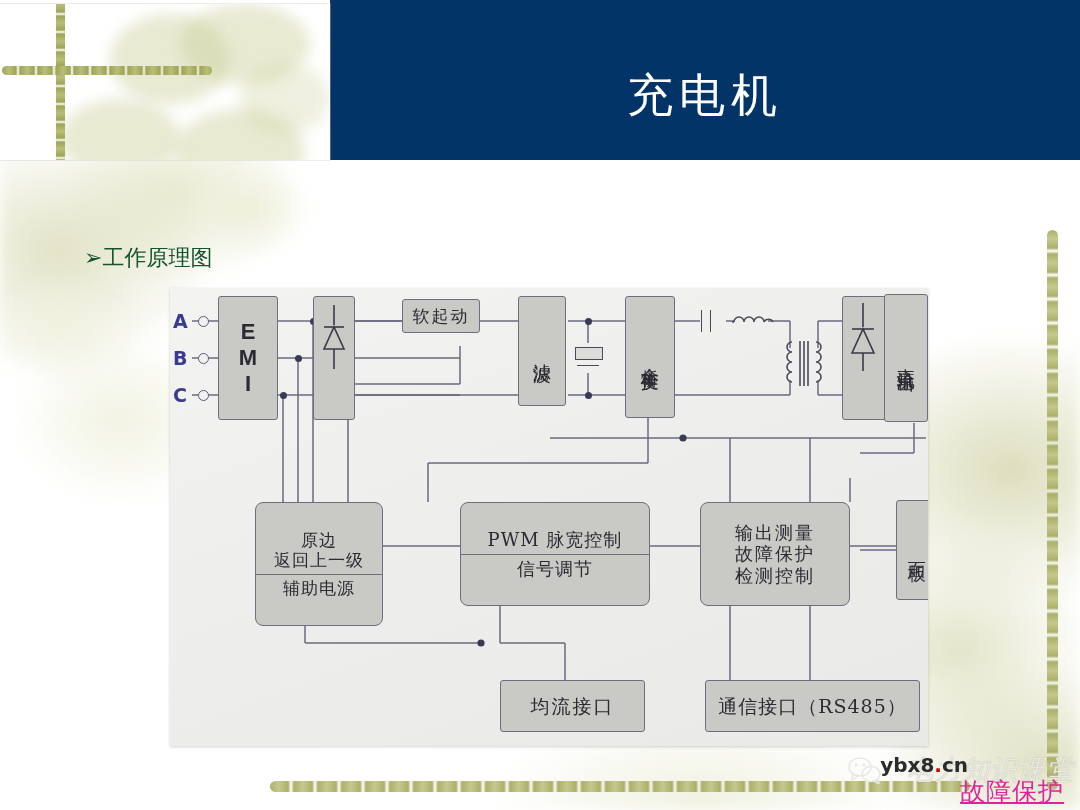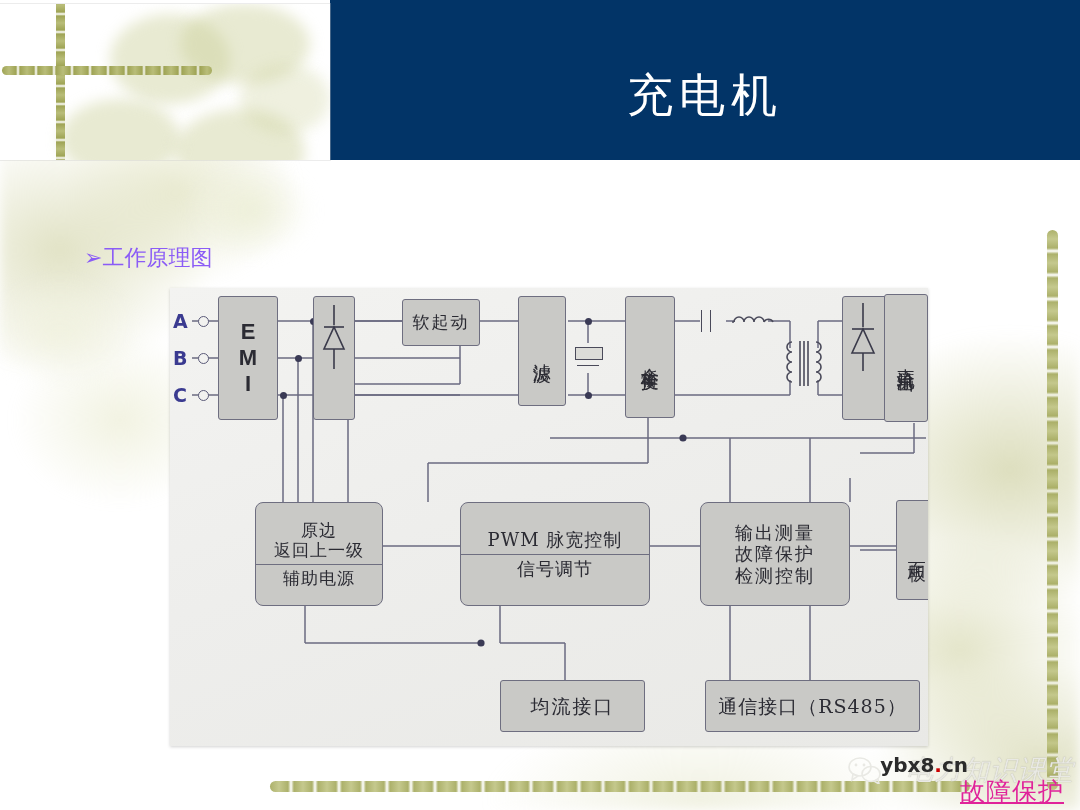--- a/index.html
+++ b/index.html
@@ -53,21 +53,21 @@
      background:repeating-linear-gradient(to bottom,#a5aa5e 0px,#c0c484 9px,#a5aa5e 18px,rgba(255,255,255,.55) 21px,#a5aa5e 24px);
      border-radius:6px;opacity:.92;}
   
   .stem-bottom{position:absolute;left:270px;bottom:18px;width:700px;height:11px;
      background:repeating-linear-gradient(to right,#a5aa5e 0px,#c0c484 9px,#a5aa5e 18px,rgba(255,255,255,.55) 21px,#a5aa5e 24px);
      border-radius:6px;opacity:.92;}
 
   
   .bullet1{position:absolute;left:88px;top:182px;color:#0033c0;font-size:30px;font-weight:bold;
     font-family:"DejaVu Sans","Liberation Sans",sans-serif;letter-spacing:1px;white-space:nowrap;}
-  .bullet2{position:absolute;left:84px;top:243px;color:#8b5cf6;font-size:22px;
+  .bullet2{position:absolute;left:84px;top:243px;color:#14532d;font-size:22px;
     font-family:"DejaVu Serif","Liberation Serif",serif;white-space:nowrap;}
 
   
   .photo{position:absolute;left:170px;top:288px;width:758px;height:458px;
     background:linear-gradient(160deg,#f3f3f1 0%,#eeeeec 45%,#e9e9e6 100%);
     box-shadow:0 1px 3px rgba(0,0,0,.18);overflow:hidden;}
   .dg{position:absolute;inset:0;}
   .dg svg{position:absolute;left:0;top:0;}
   .blk{position:absolute;background:#c9c9c6;border:1.4px solid #6e6e80;border-radius:3px;
     display:flex;flex-direction:column;align-items:center;justify-content:center;
@@ -227,21 +227,21 @@
         <svg width="40" height="80">
           <g stroke="#3a3a4a" stroke-width="1.6" fill="none">
             <line x1="20" y1="8" x2="20" y2="28"></line>
             <polygon points="10,52 30,52 20,30" fill="none"></polygon>
             <line x1="10" y1="30" x2="30" y2="30"></line>
             <line x1="20" y1="52" x2="20" y2="72"></line>
           </g>
         </svg>
       </div>
 
-      <div class="blk" style="left:232px;top:11px;width:78px;height:47px;font-size:17px;letter-spacing:2px;">
+      <div class="blk" style="left:232px;top:11px;width:78px;height:34px;font-size:17px;letter-spacing:2px;">
         <div class="row">软起动</div>
       </div>
 
       <div class="blk vert" style="left:348px;top:8px;width:48px;height:110px;font-size:18px;">
         <span>滤波</span>
       </div>
 
       <div class="blk vert" style="left:455px;top:8px;width:50px;height:122px;font-size:18px;">
         <span>全桥变换</span>
       </div>
@@ -286,21 +286,21 @@
       <svg style="position:absolute;left:728px;top:20px;" width="30" height="20">
         <g stroke="#4a4a5a" stroke-width="1.6" fill="none">
           <path d="M2,14 a5,5 0 0 1 10,0 M12,14 a5,5 0 0 1 10,0 M22,14 a5,5 0 0 1 7,0"></path>
         </g>
       </svg>
       <div style="position:absolute;left:731px;top:55px;width:26px;height:30px;">
         <div style="position:absolute;left:0;top:4px;width:26px;height:11px;border:1.4px solid #4a4a5a;background:#dcdcd8;"></div>
         <div style="position:absolute;left:2px;top:22px;width:22px;height:0;border-top:1.6px solid #4a4a5a;"></div>
       </div>
 
-      <div class="blk" style="left:85px;top:214px;width:128px;height:104px;font-size:17px;letter-spacing:1px;border-radius:8px;">
+      <div class="blk" style="left:85px;top:214px;width:128px;height:124px;font-size:17px;letter-spacing:1px;border-radius:8px;">
         <div class="row">原边</div>
         <div class="row">返回上一级</div>
         <div class="sep"></div>
         <div class="row">辅助电源</div>
       </div>
 
       <div class="blk" style="left:290px;top:214px;width:190px;height:104px;font-size:18px;letter-spacing:1px;border-radius:8px;">
         <div class="row">PWM 脉宽控制</div>
         <div class="sep"></div>
         <div class="row">信号调节</div>

